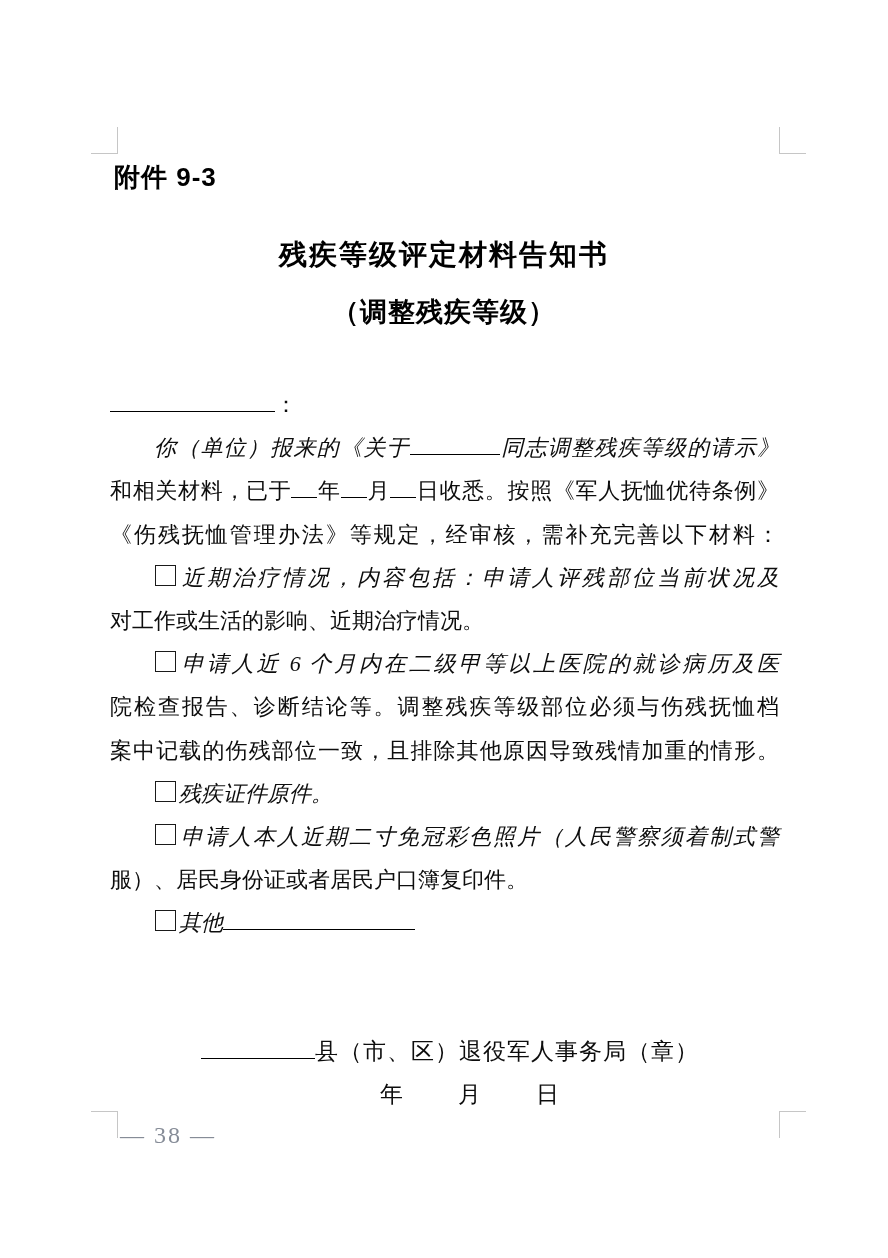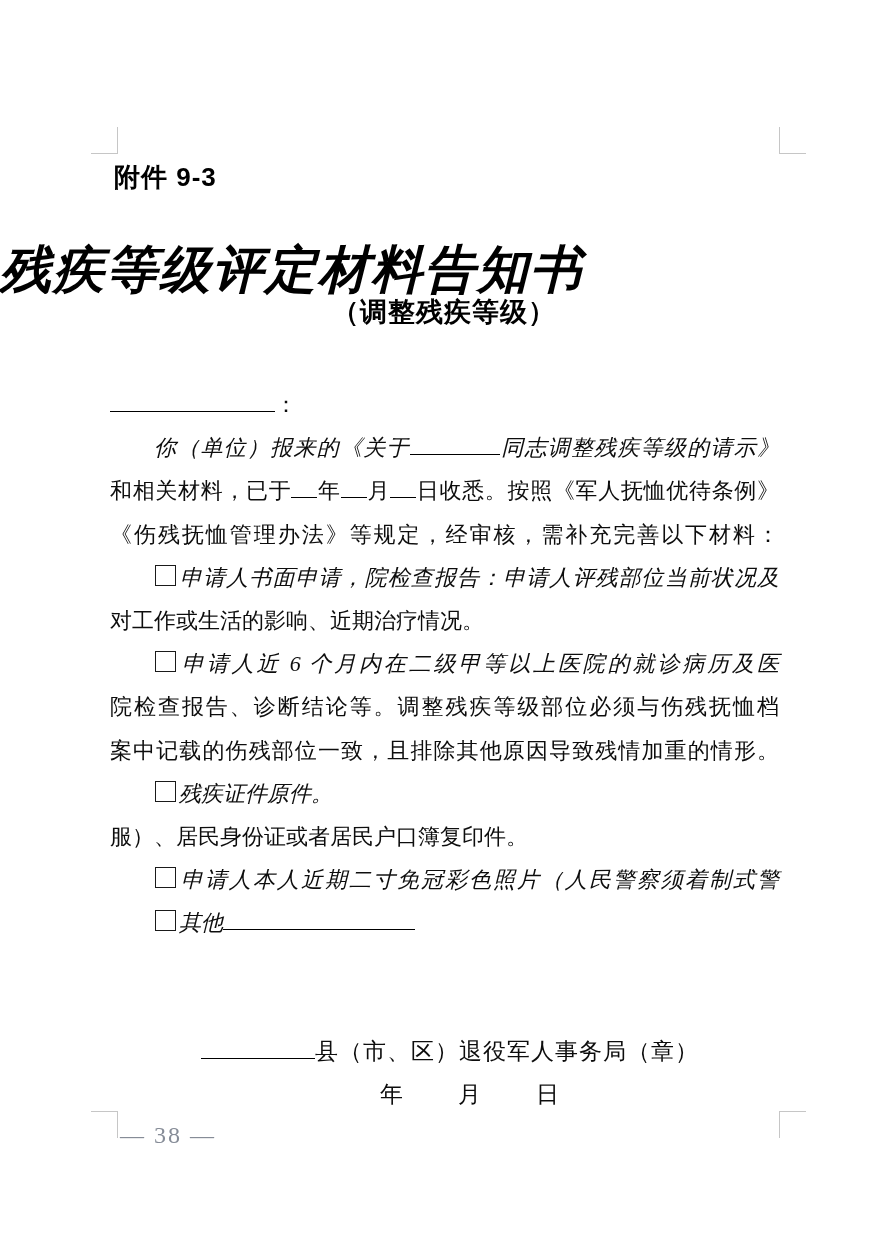--- a/index.html
+++ b/index.html
@@ -22,22 +22,22 @@
   .crop-mark.br { left: 779px; top: 1111px; border-left: 1px solid #c6c6c6;  border-top: 1px solid #c6c6c6; }
 
   .attachment {
     position: absolute; left: 114px; top: 160px;
     font-family: "Liberation Sans", "DejaVu Sans", sans-serif;
     font-size: 26px; font-weight: 600; letter-spacing: 1px;
     color: #000;
   }
   .title {
     position: absolute; left: 0; top: 236px; width: 888px;
-    margin: 0; 
-    font-size: 51px; font-weight: 600; font-style: italic;
+    margin: 0; text-align: center;
+    font-size: 28px; font-weight: 600; 
     letter-spacing: 2px; color: #000;
   }
   .subtitle {
     position: absolute; left: 0; top: 294px; width: 888px;
     text-align: center;
     font-size: 27px; font-weight: 700; letter-spacing: 1px; color: #000;
   }
 
   .body-block {
     position: absolute; left: 110px; top: 383px; width: 669px;
@@ -116,38 +116,38 @@
       <span>你（单位）报来的《关于</span><span class="blank blank-name"></span><span>同志调整残疾等级的请示》</span>
     </div>
 
     <div class="line justify">
       <span>和相关材料，已于</span><span class="blank blank-date"></span><span>年</span><span class="blank blank-date"></span><span>月</span><span class="blank blank-date"></span><span>日收悉。按照《军人抚恤优待条例》</span>
     </div>
 
     <div class="line justify">《伤残抚恤管理办法》等规定，经审核，需补充完善以下材料：</div>
 
     <div class="line justify indent">
-      <span class="checkbox"></span><span>申请人书面申请，院检查报告：申请人评残部位当前状况及</span>
+      <span class="checkbox"></span><span>近期治疗情况，内容包括：申请人评残部位当前状况及</span>
     </div>
     <div class="line align-left">对工作或生活的影响、近期治疗情况。</div>
 
     <div class="line justify indent">
       <span class="checkbox"></span><span>申请人近 6 个月内在二级甲等以上医院的就诊病历及医</span>
     </div>
     <div class="line justify">院检查报告、诊断结论等。调整残疾等级部位必须与伤残抚恤档</div>
     <div class="line justify">案中记载的伤残部位一致，且排除其他原因导致残情加重的情形。</div>
 
     <div class="line align-left indent">
       <span class="checkbox"></span><span>残疾证件原件。</span>
     </div>
 
-    <div class="line align-left">服）、居民身份证或者居民户口簿复印件。</div>
     <div class="line justify indent">
       <span class="checkbox"></span><span>申请人本人近期二寸免冠彩色照片（人民警察须着制式警</span>
     </div>
+    <div class="line align-left">服）、居民身份证或者居民户口簿复印件。</div>
 
     <div class="line align-left indent">
       <span class="checkbox"></span><span>其他</span><span class="blank blank-other"></span>
     </div>
 
   </div>
 
   <div class="signature-block">
     <div class="sig-line">
       <span class="blank blank-agency"></span><span>县（市、区）退役军人事务局（章）</span>

